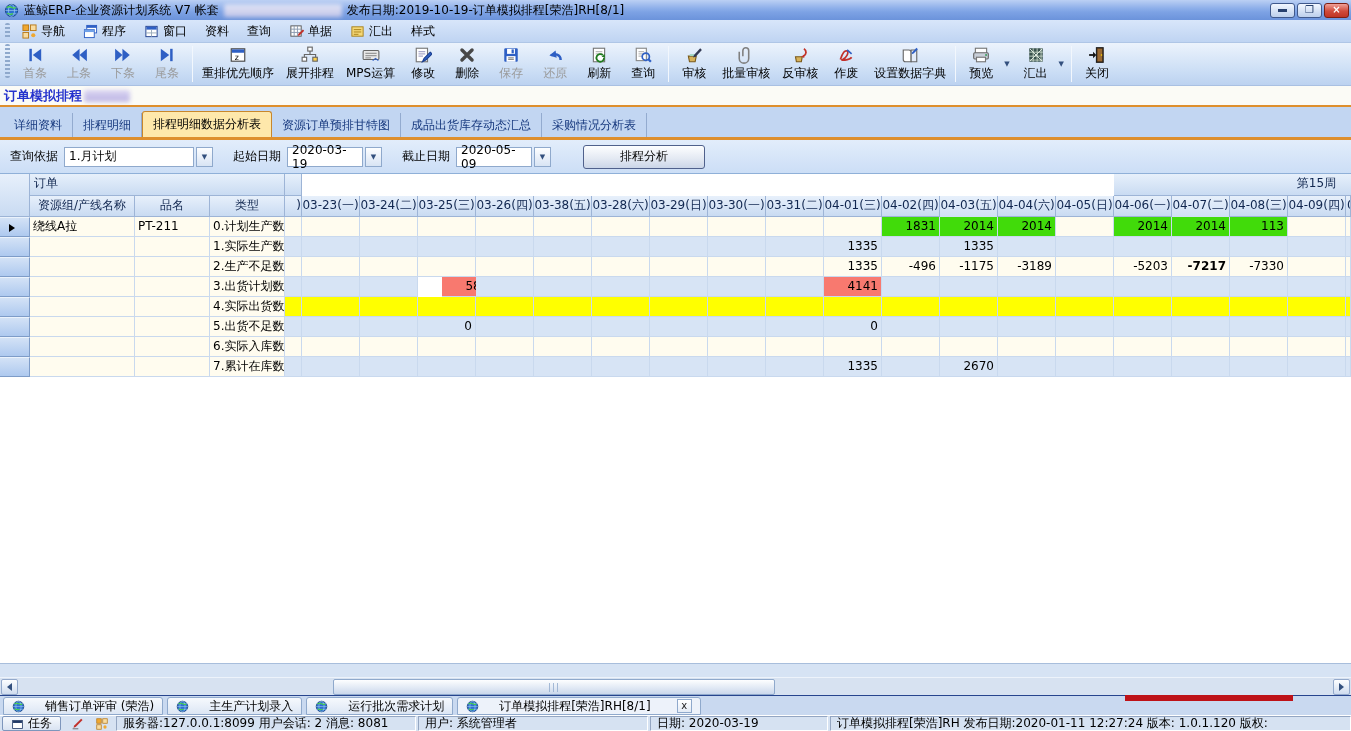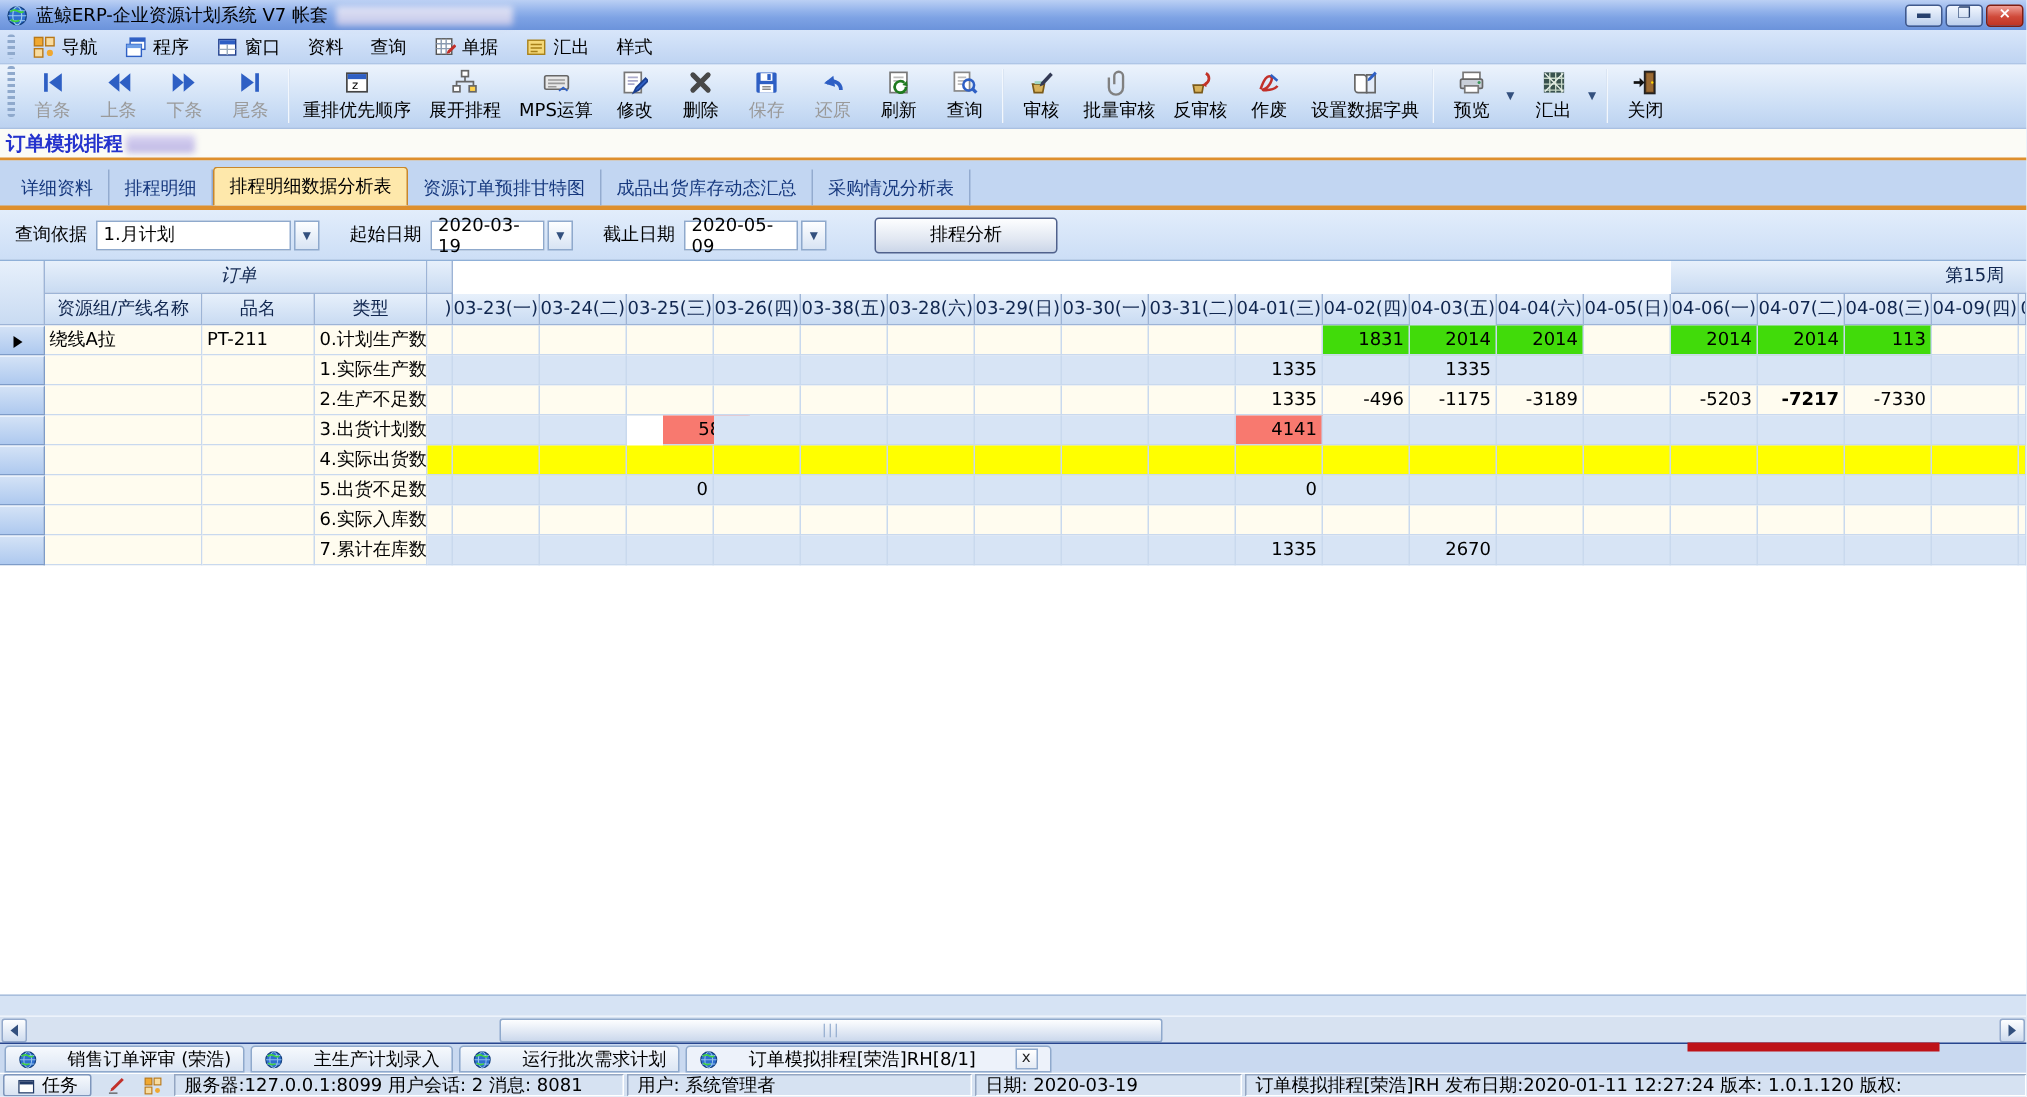--- a/index.html
+++ b/index.html
@@ -38,21 +38,21 @@
   .qlabel{white-space:nowrap;}
   .combo{display:flex;align-items:center;}
   .combo .field{background:#fff;border:1px solid #8FA9CC;height:20px;display:flex;align-items:center;padding:0 4px;}
   .combo .dbtn{width:17px;height:20px;margin-left:2px;border:1px solid #8FA9CC;background:linear-gradient(#FDFEFF,#D8E4F4);display:flex;align-items:center;justify-content:center;font-size:7px;color:#33507E;}
   #analyze-btn{margin-left:26px;width:122px;height:24px;border:1px solid #50618C;border-radius:3px;background:linear-gradient(#FDFEFF,#E2E8F2 60%,#CBD6E8);display:flex;align-items:center;justify-content:center;}
   
   #gridregion{height:504px;background:#fff;border-top:1px solid #8FB0D8;position:relative;overflow:hidden;}
   #grid{position:relative;width:1351px;height:203px;overflow:hidden;}
   .gcell{position:absolute;overflow:hidden;white-space:nowrap;font-size:12px;line-height:19px;}
   .hcell{background:linear-gradient(#E7F0FB,#C9DBF2);border-right:1px solid #9DB4D6;border-bottom:1px solid #9DB4D6;text-align:center;color:#10264F;}
-  .hleft{text-align:center;padding-left:4px;font-style:italic;}
+  .hleft{text-align:left;padding-left:4px;}
   .selcell{background:linear-gradient(#D3E2F6,#AEC9EF);border-right:1px solid #7E9CC8;border-bottom:1px solid #7E9CC8;border-top:1px solid #EAF2FC;}
   .dcell{border-right:1px solid #C9D9EE;border-bottom:1px solid #C9D9EE;text-align:right;padding-right:3px;}
   .tcell{text-align:left;padding-left:3px;}
   .selarrow{width:0;height:0;border-left:6px solid #000;border-top:4px solid transparent;border-bottom:4px solid transparent;position:absolute;left:9px;top:6px;}
   #gridfooter{position:absolute;left:0;bottom:0;width:1351px;height:14px;background:#D6E3F4;border-top:1px solid #A8BEDC;}
   
   #hscroll{height:18px;background:#D7E2F1;position:relative;border-top:1px solid #EDF3FB;}
   .sbtn{position:absolute;top:1px;width:17px;height:16px;background:linear-gradient(#FDFEFF,#CFDCEF);border:1px solid #93A9CB;border-radius:2px;display:flex;align-items:center;justify-content:center;}
   .tri-l{width:0;height:0;border-right:5px solid #33507E;border-top:4px solid transparent;border-bottom:4px solid transparent;}
   .tri-r{width:0;height:0;border-left:5px solid #33507E;border-top:4px solid transparent;border-bottom:4px solid transparent;}
@@ -75,20 +75,21 @@
 <div id="titlebar">
   <span id="app-icon"><svg class="ic" width="15" height="15" viewBox="0 0 16 16">
         <circle cx="8" cy="8" r="6.5" fill="#2E6FD0" stroke="#14407E"></circle>
         <ellipse cx="8" cy="8" rx="3.2" ry="6.5" stroke="#9CCAF0" stroke-width=".8" fill="none"></ellipse>
         <path d="M1.5 8h13M2.5 4.5h11M2.5 11.5h11" stroke="#9CCAF0" stroke-width=".7"></path>
         <path d="M3 5.2c2-1.8 4-1.3 5.5-.4 1.3.8 2.8.9 4 .1" stroke="#3FD13F" stroke-width="1.3" fill="none"></path>
         <path d="M3.5 10.8c2 1.4 4.5 1.4 6 .4" stroke="#3FD13F" stroke-width="1.3" fill="none"></path>
       </svg></span>
   <span class="ttext">蓝鲸ERP-企业资源计划系统 V7 帐套</span>
   <span class="blurbox" style="width:118px"></span>
+  <span class="ttext">发布日期:2019-10-19-订单模拟排程[荣浩]RH[8/1]</span>
   <div id="winbtns">
     <div class="wbtn">
         <span class="minglyph"></span>
       </div>
     <div class="wbtn">
         <span>❐</span>
       </div>
     <div class="wbtn close">
         <span>×</span>
       </div>

